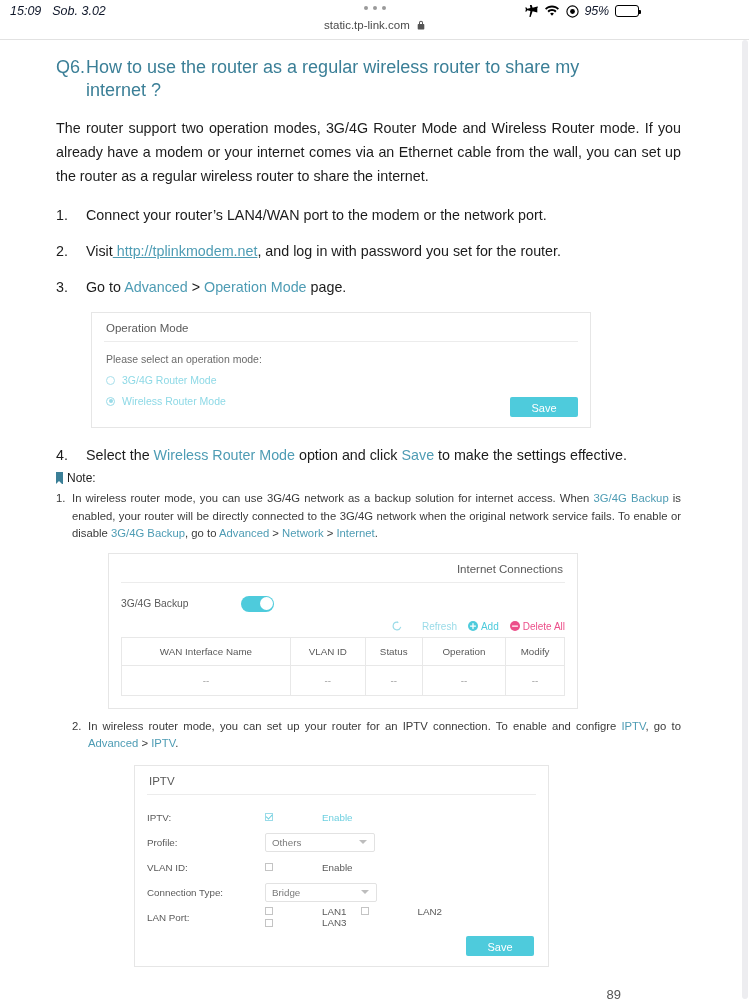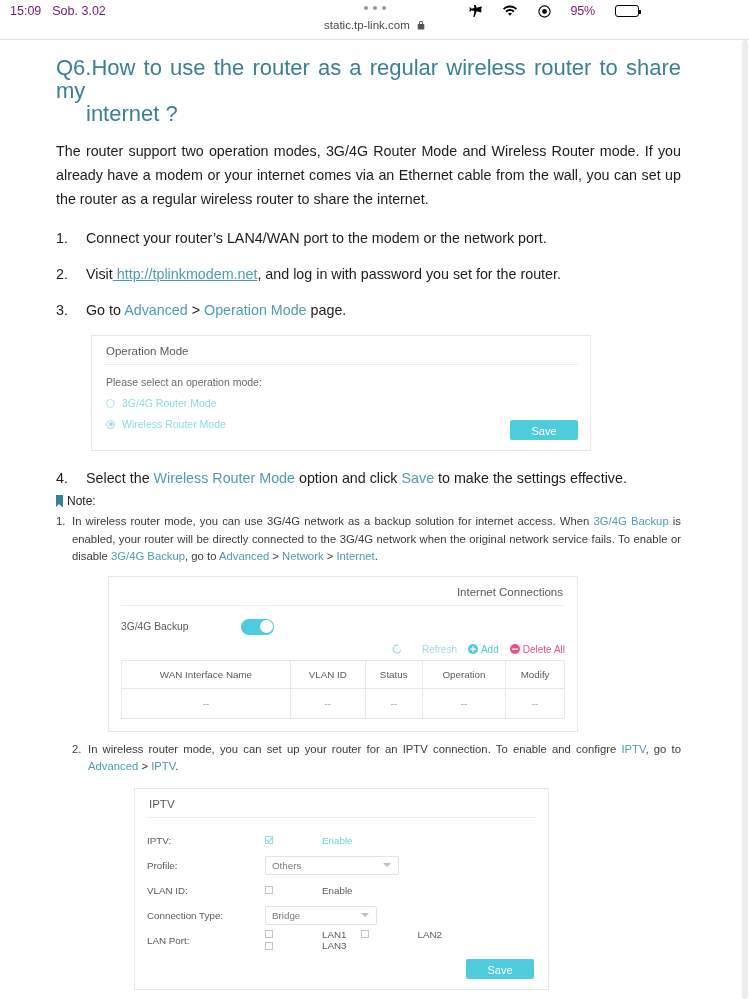--- a/index.html
+++ b/index.html
@@ -18,35 +18,36 @@
 
   
   .statusbar {
     position: absolute;
     top: 0; left: 0;
     width: 647px;
     height: 22px;
     display: flex;
     align-items: center;
     font-size: 12.5px;
-    color: #701a75;
+    color: #0f172a;
+    font-style: italic;
   }
   .sb-left {
     position: absolute;
     left: 10px;
     display: flex;
     gap: 11px;
     align-items: baseline;
     white-space: nowrap;
   }
   .sb-right {
     position: absolute;
     right: 8px;
     display: flex;
-    gap: 20px;
+    gap: 6px;
     align-items: center;
     white-space: nowrap;
   }
   .sb-icon { display: inline-flex; align-items: center; }
   .sb-pct { font-size: 12.5px; letter-spacing: -0.2px; }
   .battery {
     width: 24px; height: 11.5px;
     border: 1.2px solid #000;
     border-radius: 3px;
     position: relative;
@@ -129,21 +130,21 @@
     border-radius: 3px;
   }
 
   .doc {
     position: relative;
     padding: 0 60px 0 56px;
   }
 
   h1.q-title {
     color: #3b7f97;
-    font-size: 22px;
+    font-size: 18px;
     font-weight: normal;
     line-height: 23px;
     margin: 16px 0 0 0;
     text-align: justify;
     text-justify: inter-word;
     padding-left: 0;
   }
   h1.q-title .qnum {
     display: inline-block;
     min-width: 30px;
@@ -408,21 +409,21 @@
     left: 1.3px; top: -0.6px;
     width: 3px; height: 5.4px;
     border: solid #6ed0e0;
     border-width: 0 1.3px 1.3px 0;
     transform: rotate(42deg);
   }
   .cb-label { color: #5a5a5a; }
   .cb-label.cyan { color: #6ed0e0; }
   .cbgroup { display: inline-flex; align-items: center; margin-right: 14px; gap: 44px; }
   .select {
-    width: 134px; height: 19px;
+    width: 110px; height: 19px;
     border: 1px solid #e2e2e2;
     background: #fff;
     font-size: 9.8px;
     color: #7a7a7a;
     display: flex;
     align-items: center;
     padding: 0 6px;
     box-sizing: border-box;
     position: relative;
     border-radius: 2px;

